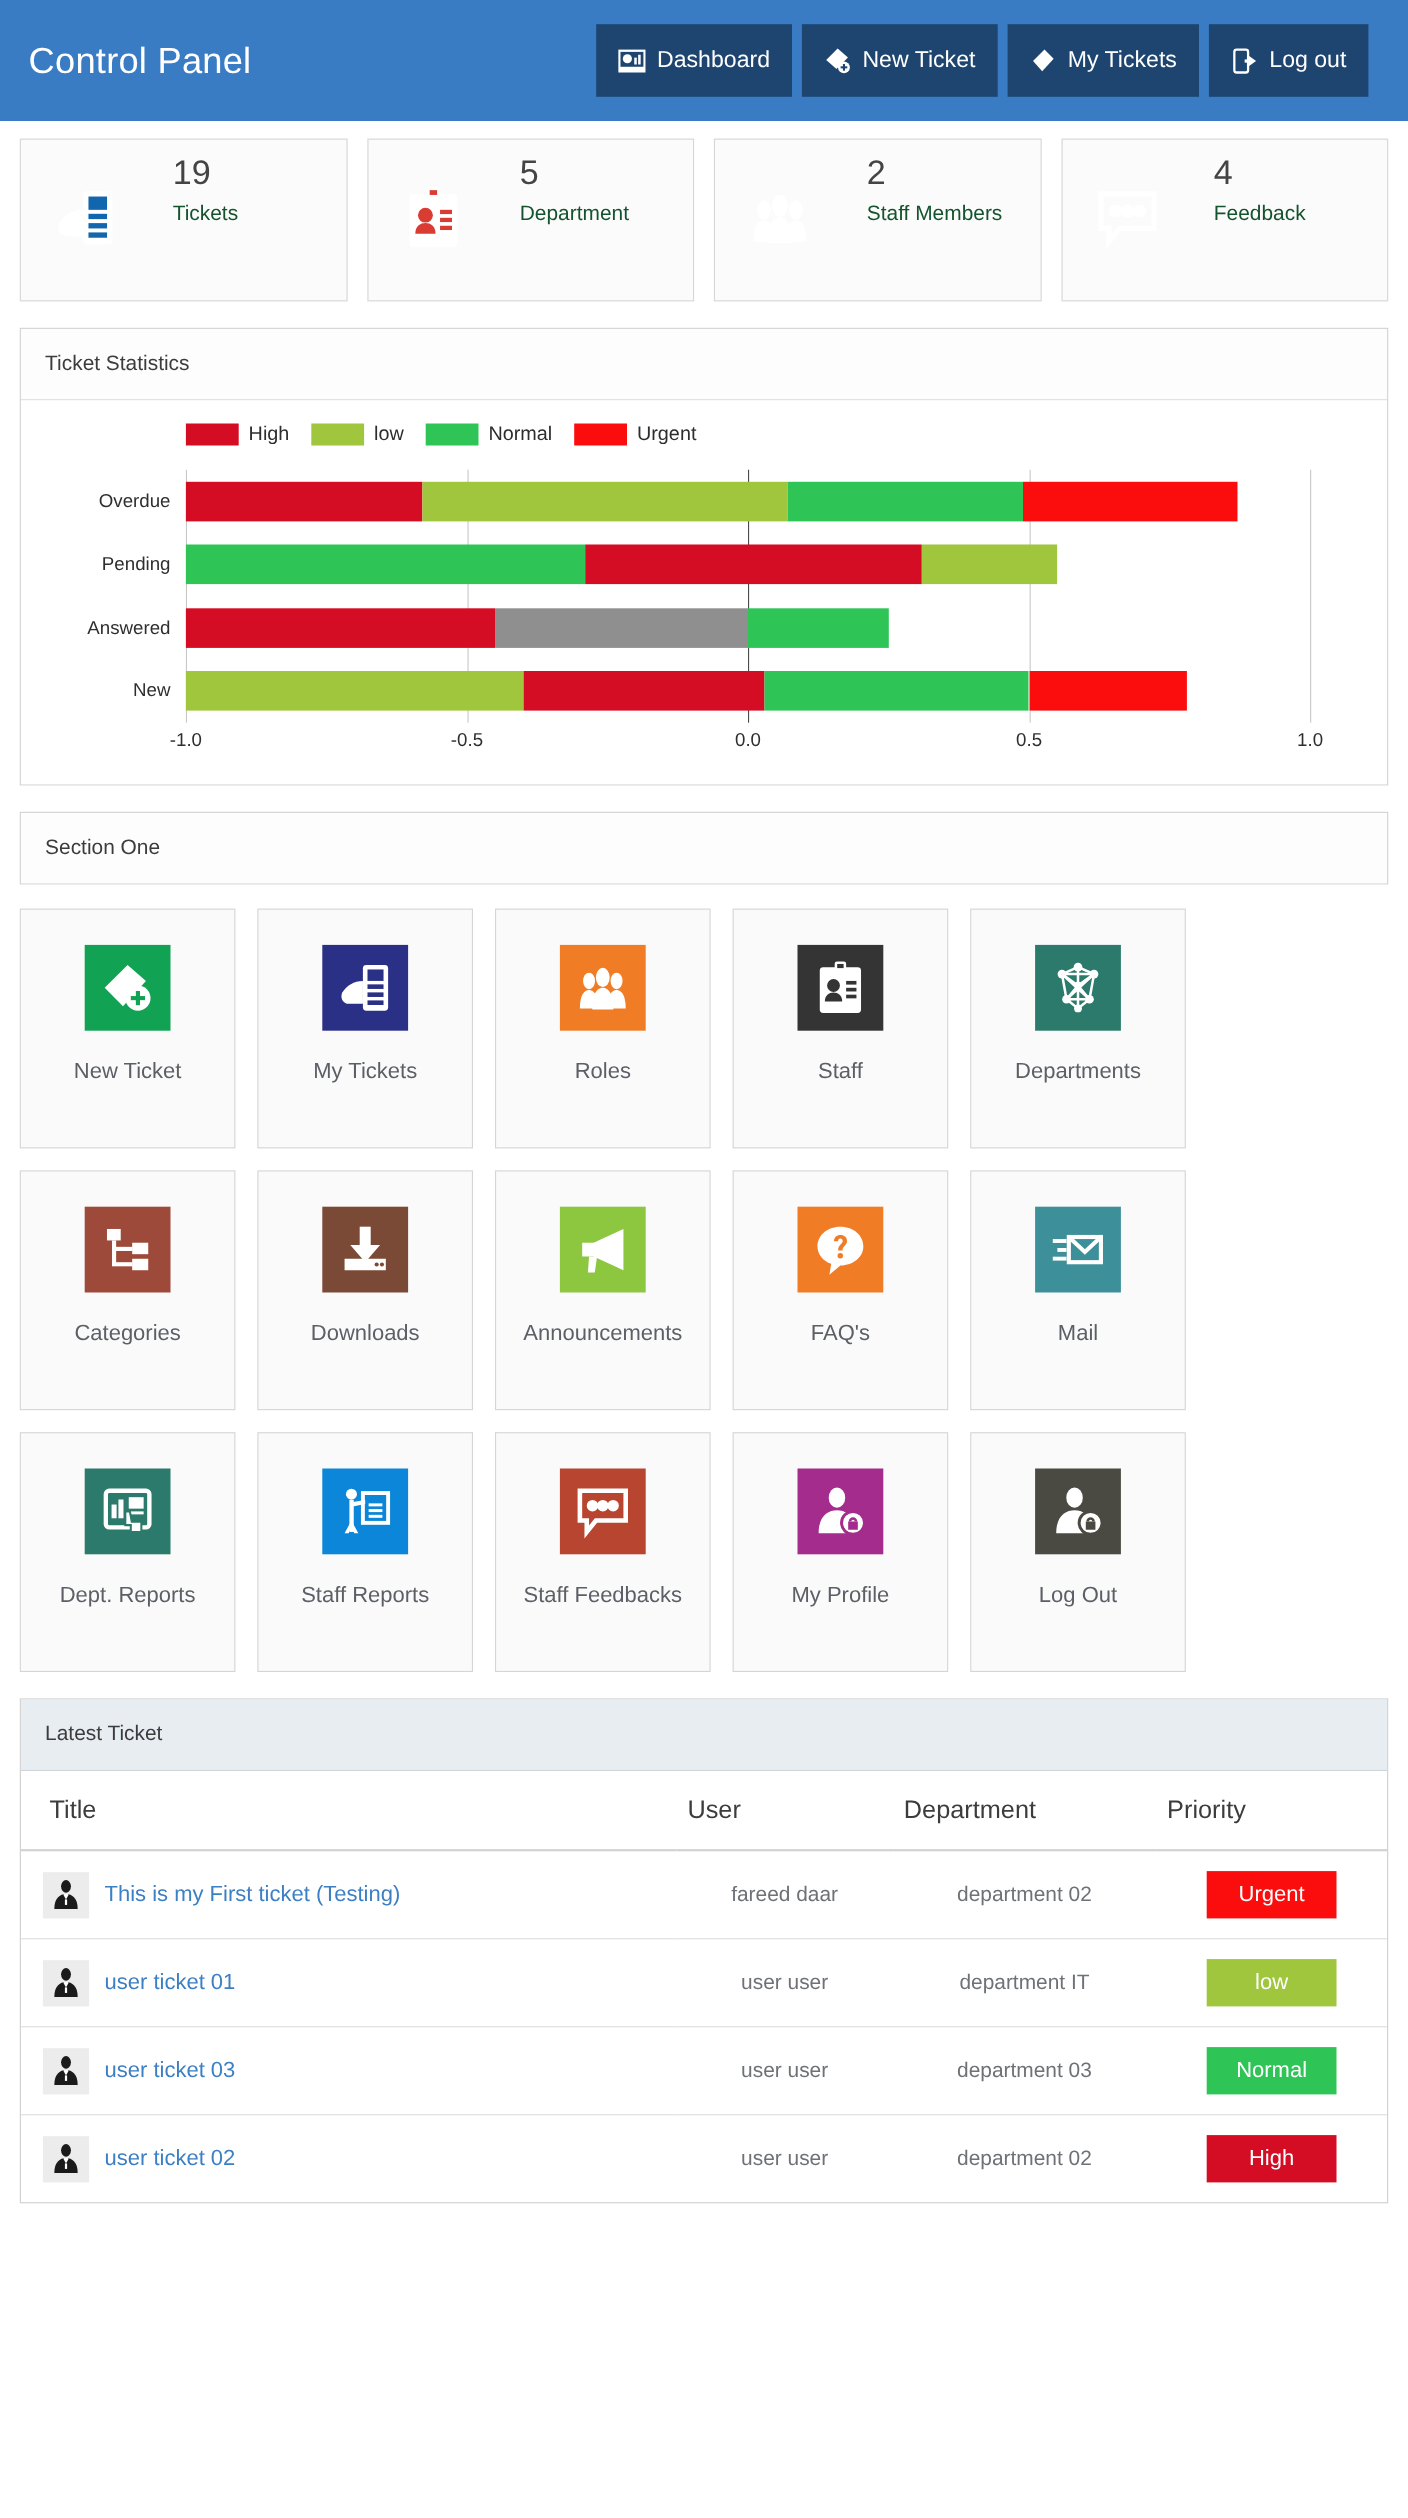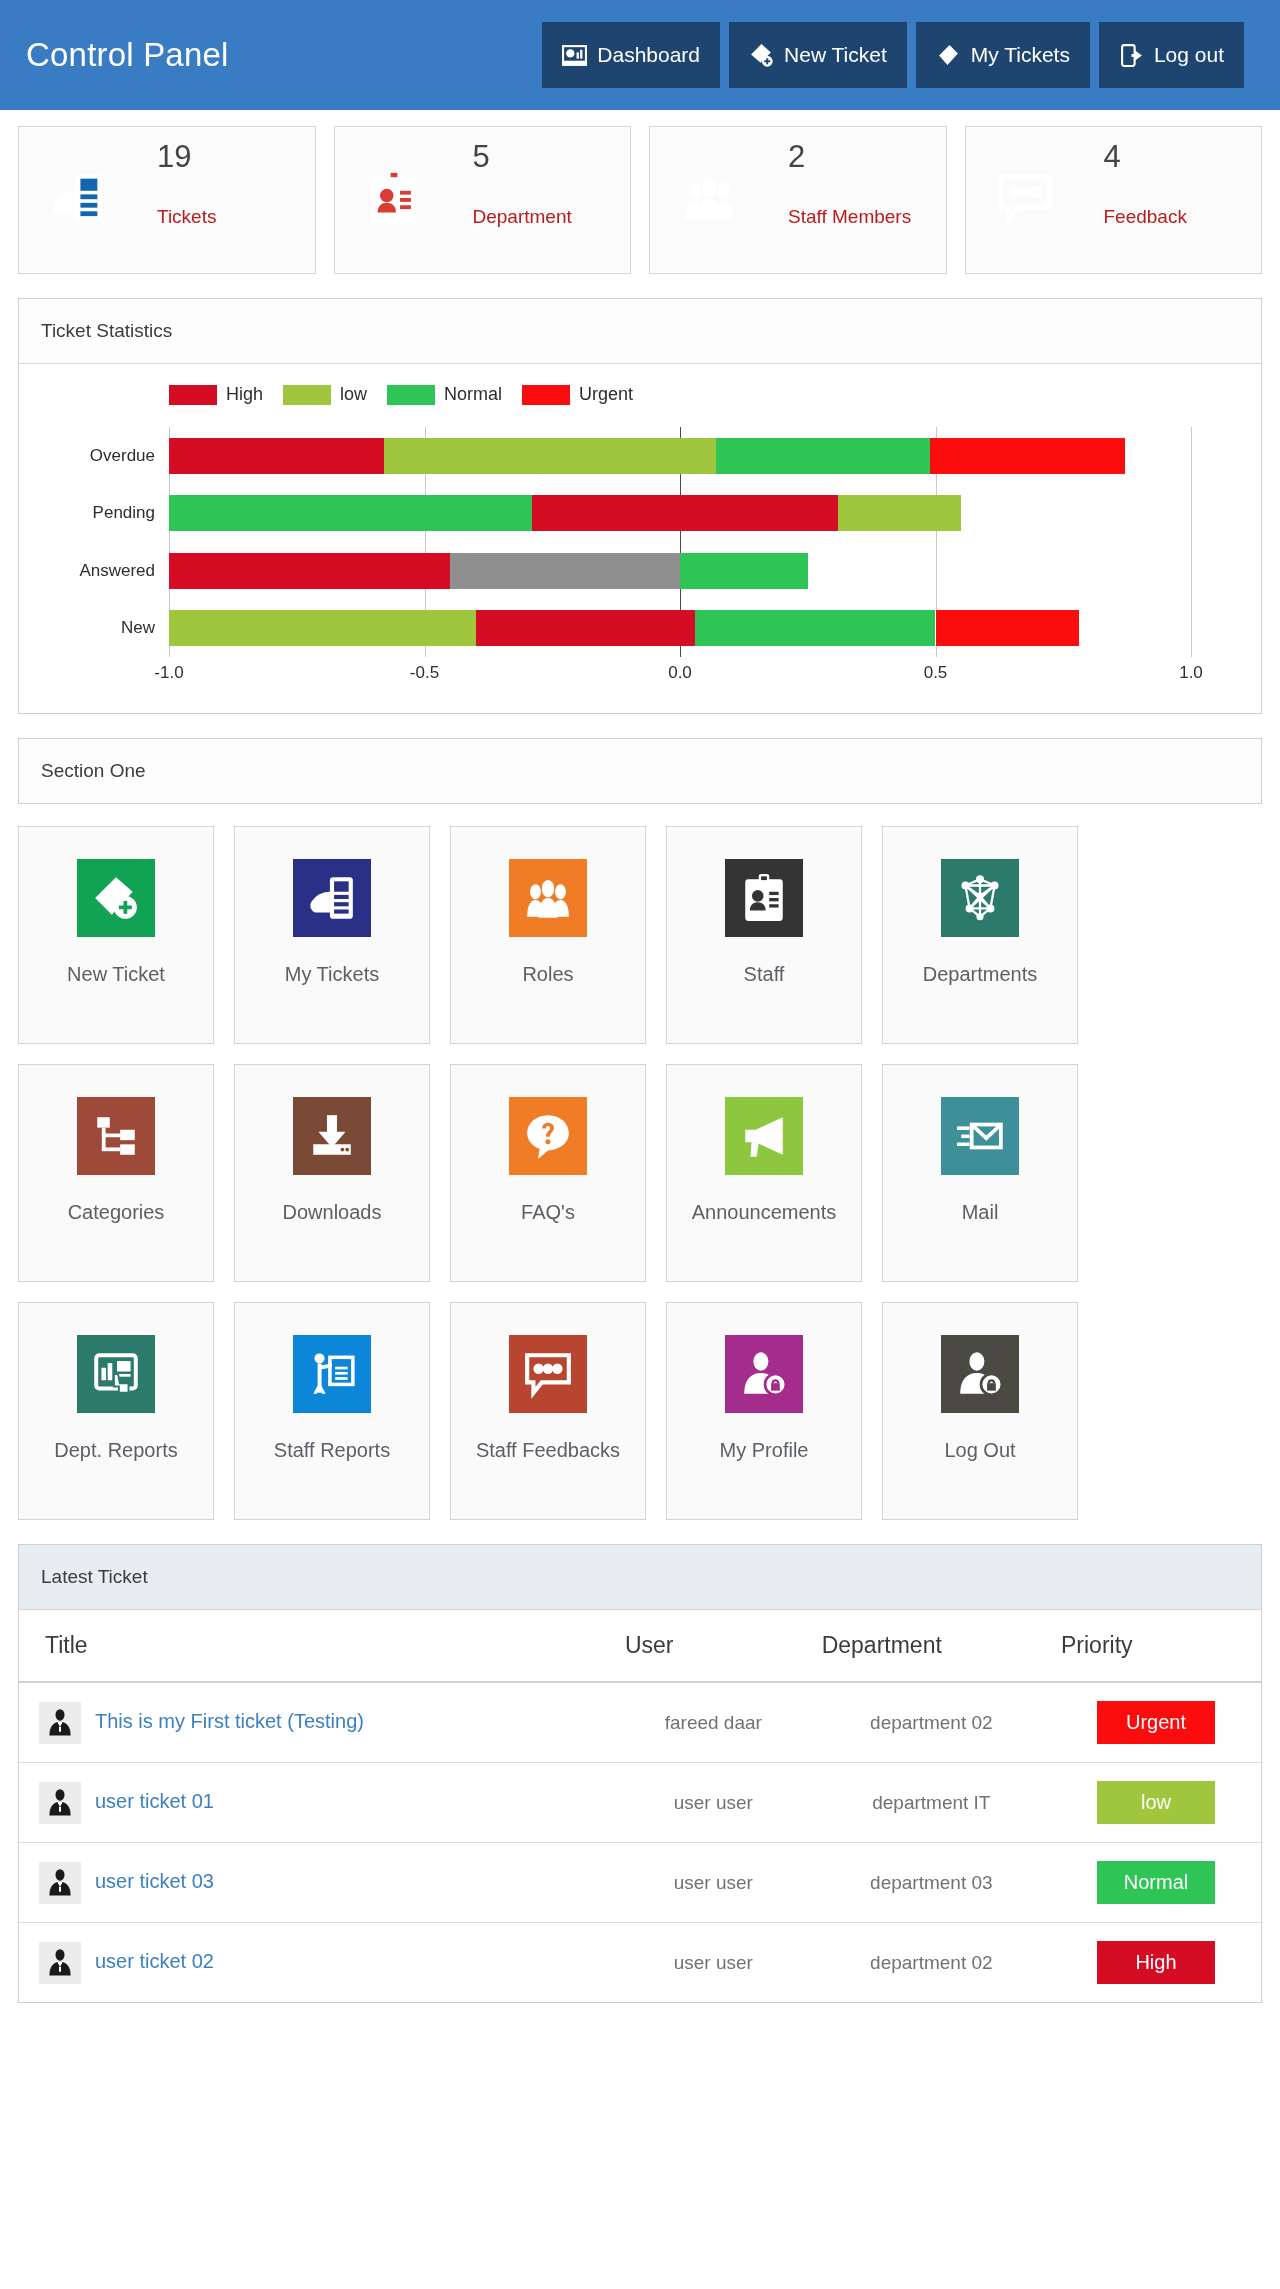--- a/index.html
+++ b/index.html
@@ -71,22 +71,22 @@
     flex: 1 1 auto;
     padding: 14px 0 0 20px;
   }
   .stat-num {
     font-size: 31px;
     color: #444;
     line-height: 1.0;
   }
   .stat-lbl {
     font-size: 19px;
-    color: #b91c1c;
-    margin-top: 34px;
+    color: #14532d;
+    margin-top: 12px;
   }
 
   
   .panel {
     margin: 24px 18px 0 18px;
     border: 1px solid #cfcfcf;
     background: #ffffff;
   }
   .panel-head {
     padding: 21px 22px;
@@ -522,38 +522,38 @@
           <rect x="9.6" y="2" width="4.8" height="9" fill="#fff"></rect>
           <path d="M5.5 10 L18.5 10 L12 17.5 Z" fill="#fff"></path>
           <path d="M3 16 H21 V21 H3 Z" fill="#fff"></path>
           <circle cx="17" cy="18.5" r="0.9" fill="var(--c)"></circle>
           <circle cx="19.3" cy="18.5" r="0.9" fill="var(--c)"></circle>
         </svg>
       </div>
       <div class="tile-lbl">Downloads</div>
     </div>
     <div class="tile">
+      <div class="tile-ico" style="background: rgb(141, 198, 63); --c: #8dc63f;">
+        <svg width="50" height="50" viewBox="0 0 24 24">
+          <path d="M21 3 L8 9 L8 15 L21 21 Z" fill="#fff"></path>
+          <rect x="3" y="9" width="5.5" height="6" fill="#fff"></rect>
+          <path d="M6 15 L9.5 15 L8.5 22 L5.5 22 Z" fill="#fff"></path>
+        </svg>
+      </div>
+      <div class="tile-lbl">Announcements</div>
+    </div>
+    <div class="tile">
       <div class="tile-ico" style="background: rgb(240, 125, 38); --c: #f07d26;">
         <svg width="50" height="50" viewBox="0 0 24 24">
           <path d="M12 2 C6 2 2 6 2 10.6 C2 14 4.4 16.9 8 18.2 L7.2 23 L12 18.9 C17.6 18.8 22 15.2 22 10.6 C22 6 18 2 12 2 Z" fill="#fff"></path>
           <path d="M9.2 8.4 C9.2 6.6 10.4 5.6 12 5.6 C13.7 5.6 14.9 6.7 14.9 8.2 C14.9 10 12.9 10.4 12.9 12.4 L11 12.4 C11 9.9 13 9.6 13 8.3 C13 7.6 12.6 7.2 12 7.2 C11.3 7.2 11 7.7 11 8.4 Z" fill="var(--c)"></path>
           <circle cx="11.95" cy="14.7" r="1.2" fill="var(--c)"></circle>
         </svg>
       </div>
       <div class="tile-lbl">FAQ's</div>
-    </div>
-    <div class="tile">
-      <div class="tile-ico" style="background: rgb(141, 198, 63); --c: #8dc63f;">
-        <svg width="50" height="50" viewBox="0 0 24 24">
-          <path d="M21 3 L8 9 L8 15 L21 21 Z" fill="#fff"></path>
-          <rect x="3" y="9" width="5.5" height="6" fill="#fff"></rect>
-          <path d="M6 15 L9.5 15 L8.5 22 L5.5 22 Z" fill="#fff"></path>
-        </svg>
-      </div>
-      <div class="tile-lbl">Announcements</div>
     </div>
     <div class="tile">
       <div class="tile-ico" style="background: rgb(61, 144, 153); --c: #3d9099;">
         <svg width="50" height="50" viewBox="0 0 24 24">
           <rect x="8" y="6.5" width="14" height="11" fill="none" stroke="#fff" stroke-width="1.8"></rect>
           <path d="M8 6.5 L15 13 L22 6.5" fill="none" stroke="#fff" stroke-width="1.8"></path>
           <rect x="1" y="7.4" width="6" height="1.7" fill="#fff"></rect>
           <rect x="3" y="11.3" width="4" height="1.7" fill="#fff"></rect>
           <rect x="1" y="15.1" width="6" height="1.7" fill="#fff"></rect>
         </svg>

